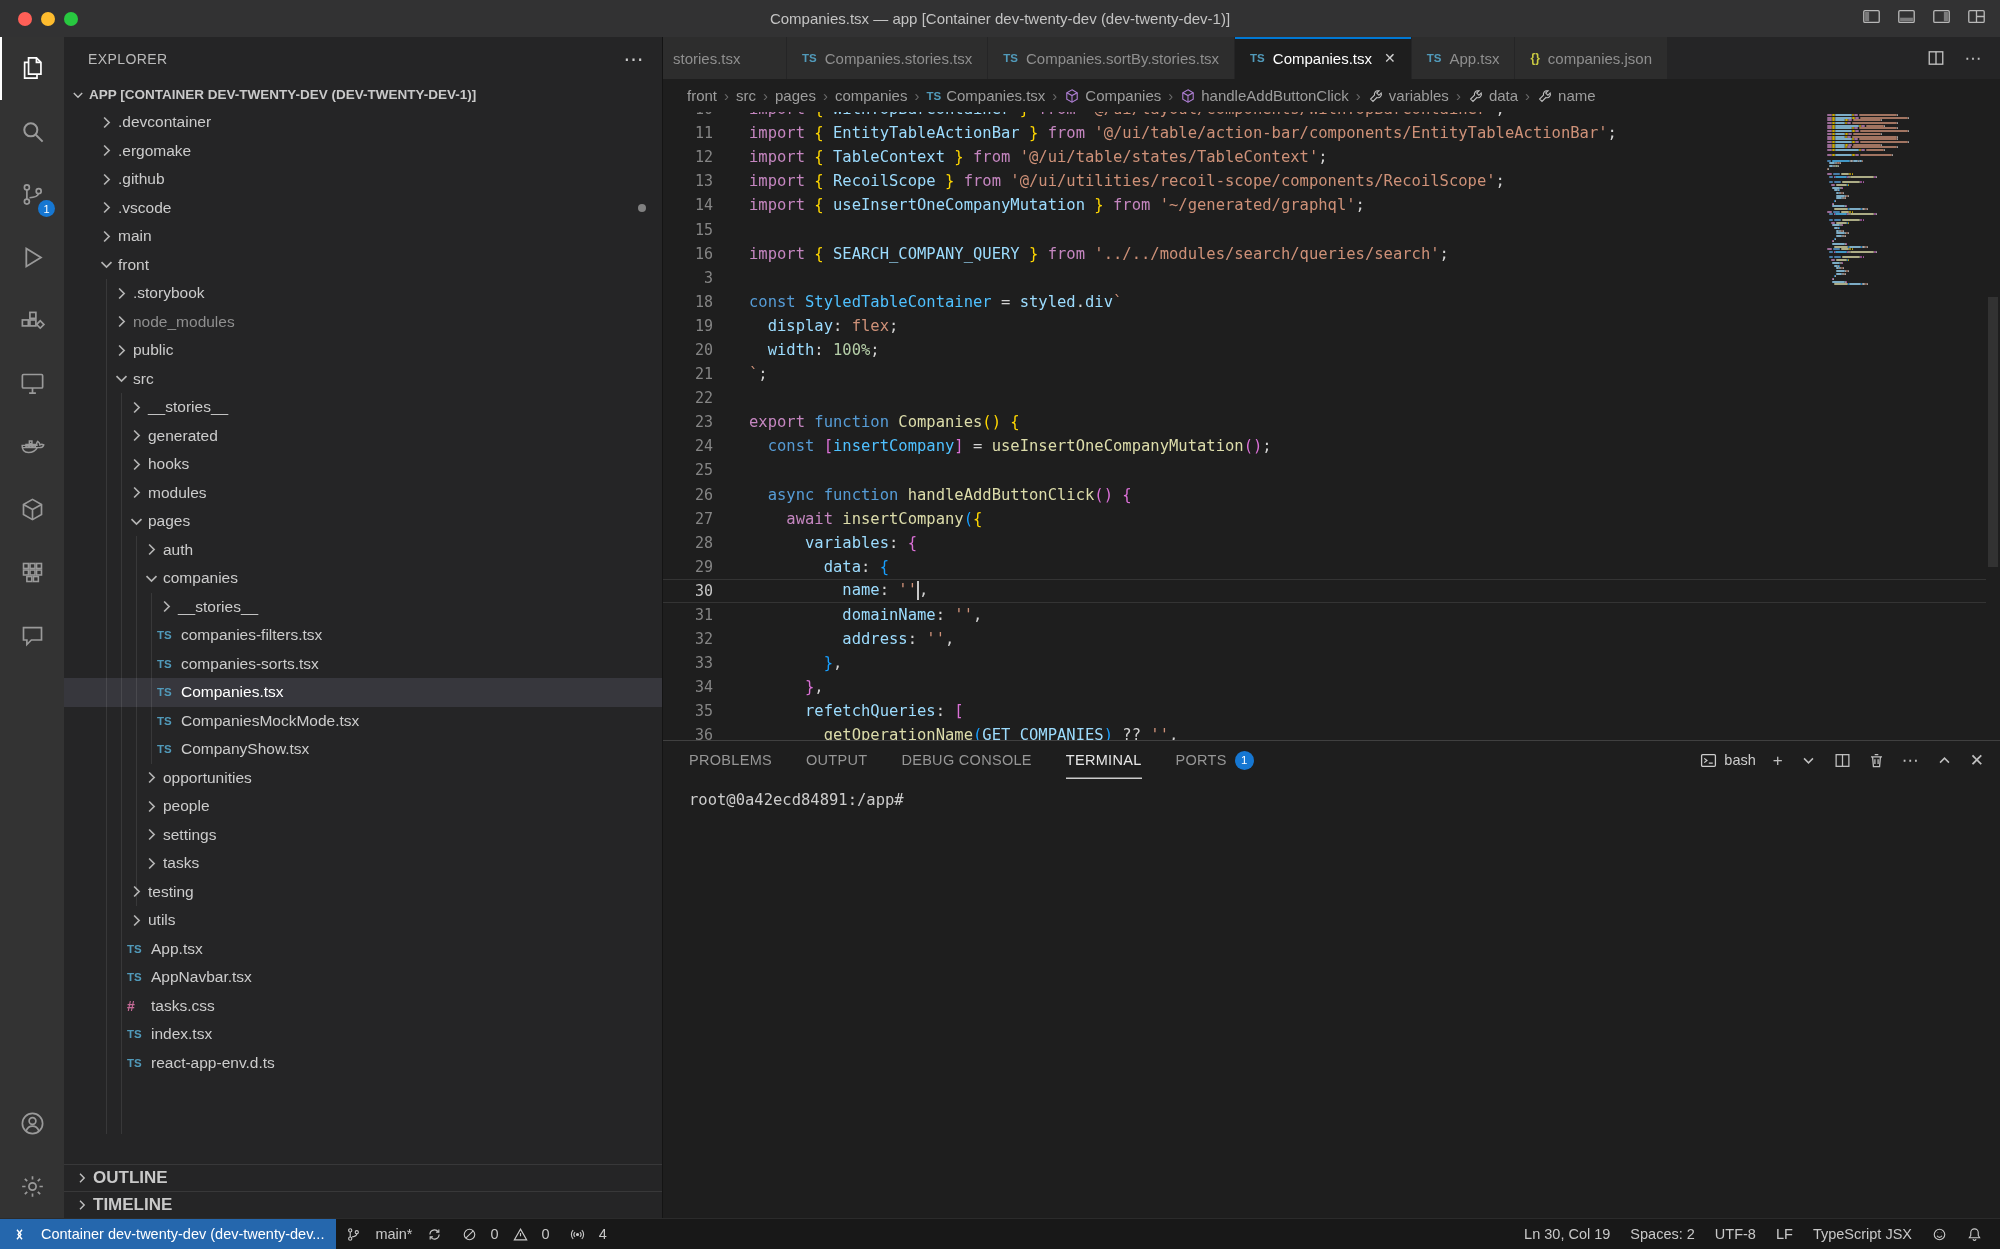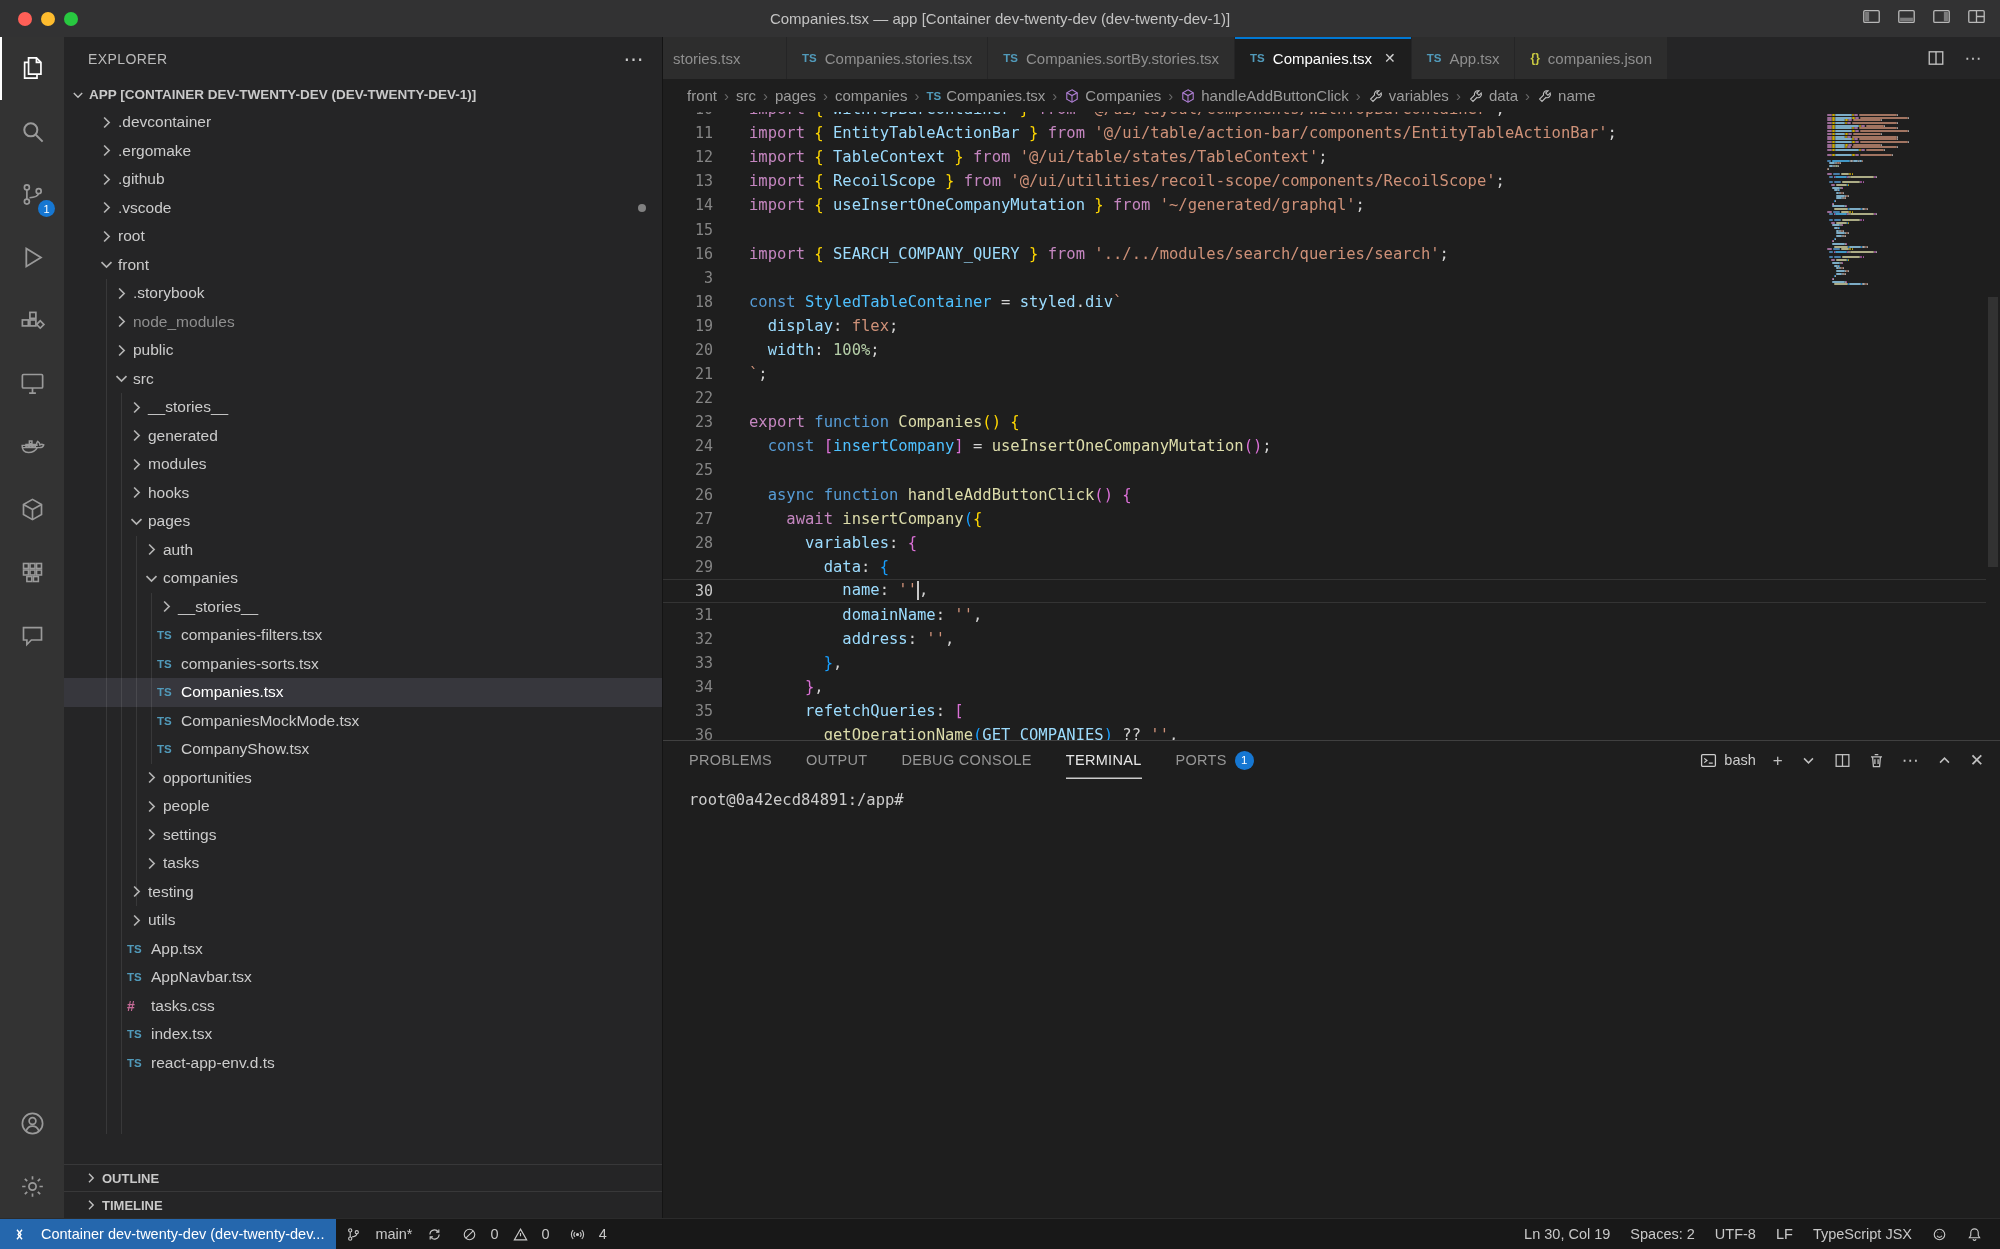--- a/index.html
+++ b/index.html
@@ -46,22 +46,22 @@
   .row.dimmed .rlabel { color:#8f8f8f; }
   .twisty { width:19px; display:flex; align-items:center; justify-content:center; color:#b4b4b4; }
   .ficon { width:22px; display:flex; align-items:center; justify-content:flex-start; }
   .rlabel { margin-left:2px; }
   .dot-badge { position:absolute; right:16px; width:8px; height:8px; border-radius:50%; background:#818181; }
   .guide { position:absolute; width:1px; background:rgba(255,255,255,.09); }
   .ts-badge { color:#519aba; font-weight:bold; font-size:11.5px; font-family:"Liberation Sans",sans-serif; }
   .css-badge { color:#c76b98; font-weight:bold; font-size:14px; }
   .json-badge { color:#cbcb41; font-weight:bold; font-size:12px; }
   .sidebar-bottom { margin-top:auto; }
-  .collapsed-section { height:27px; display:flex; align-items:center; font-weight:bold; font-size:13px;
-                       color:#c9c9c9; padding-left:19px; border-top:1px solid rgba(128,128,128,.22); cursor:pointer; }
+  .collapsed-section { height:27px; display:flex; align-items:center; font-weight:bold; font-size:17px;
+                       color:#c9c9c9; padding-left:10px; border-top:1px solid rgba(128,128,128,.22); cursor:pointer; }
   .collapsed-section .icn { width:16px; height:16px; margin-right:3px; color:#c0c0c0; }
 
   
   .editor-col { flex:1; min-width:0; display:flex; flex-direction:column; background:#1e1e1e; }
 
   .tabbar { height:42px; background:#252526; display:flex; align-items:stretch; }
   .tab { display:flex; align-items:center; gap:8px; padding:0 15px; background:#2d2d2d; color:#8f8f8f;
          font-size:15px; border-right:1px solid #252526; position:relative; cursor:pointer; white-space:nowrap; }
   .tab.active { background:#1e1e1e; color:#ffffff; }
   .tab.active::before { content:''; position:absolute; top:0; left:0; right:0; height:2px; background:#0078d4; }
@@ -325,21 +325,21 @@
             </span>
             <span class="rlabel">.vscode</span>
             <span class="dot-badge"></span>
           </div>
           <div class="row" style="padding-left: 33px;">
             <span class="twisty">
               <svg viewBox="0 0 16 16">
                 <path d="M6 3.8l4.2 4.2L6 12.2" fill="none" stroke="currentColor" stroke-width="1.4"></path>
               </svg>
             </span>
-            <span class="rlabel">root</span>
+            <span class="rlabel">main</span>
           </div>
           <div class="row" style="padding-left: 33px;">
             <span class="twisty">
               <svg viewBox="0 0 16 16">
                 <path d="M3.8 6l4.2 4.2L12.2 6" fill="none" stroke="currentColor" stroke-width="1.4"></path>
               </svg>
             </span>
             <span class="rlabel">front</span>
           </div>
           <div class="row" style="padding-left: 48px;">
@@ -389,29 +389,29 @@
               </svg>
             </span>
             <span class="rlabel">generated</span>
           </div>
           <div class="row" style="padding-left: 63px;">
             <span class="twisty">
               <svg viewBox="0 0 16 16">
                 <path d="M6 3.8l4.2 4.2L6 12.2" fill="none" stroke="currentColor" stroke-width="1.4"></path>
               </svg>
             </span>
+            <span class="rlabel">hooks</span>
+          </div>
+          <div class="row" style="padding-left: 63px;">
+            <span class="twisty">
+              <svg viewBox="0 0 16 16">
+                <path d="M6 3.8l4.2 4.2L6 12.2" fill="none" stroke="currentColor" stroke-width="1.4"></path>
+              </svg>
+            </span>
             <span class="rlabel">modules</span>
-          </div>
-          <div class="row" style="padding-left: 63px;">
-            <span class="twisty">
-              <svg viewBox="0 0 16 16">
-                <path d="M6 3.8l4.2 4.2L6 12.2" fill="none" stroke="currentColor" stroke-width="1.4"></path>
-              </svg>
-            </span>
-            <span class="rlabel">hooks</span>
           </div>
           <div class="row" style="padding-left: 63px;">
             <span class="twisty">
               <svg viewBox="0 0 16 16">
                 <path d="M3.8 6l4.2 4.2L12.2 6" fill="none" stroke="currentColor" stroke-width="1.4"></path>
               </svg>
             </span>
             <span class="rlabel">pages</span>
           </div>
           <div class="row" style="padding-left: 78px;">

